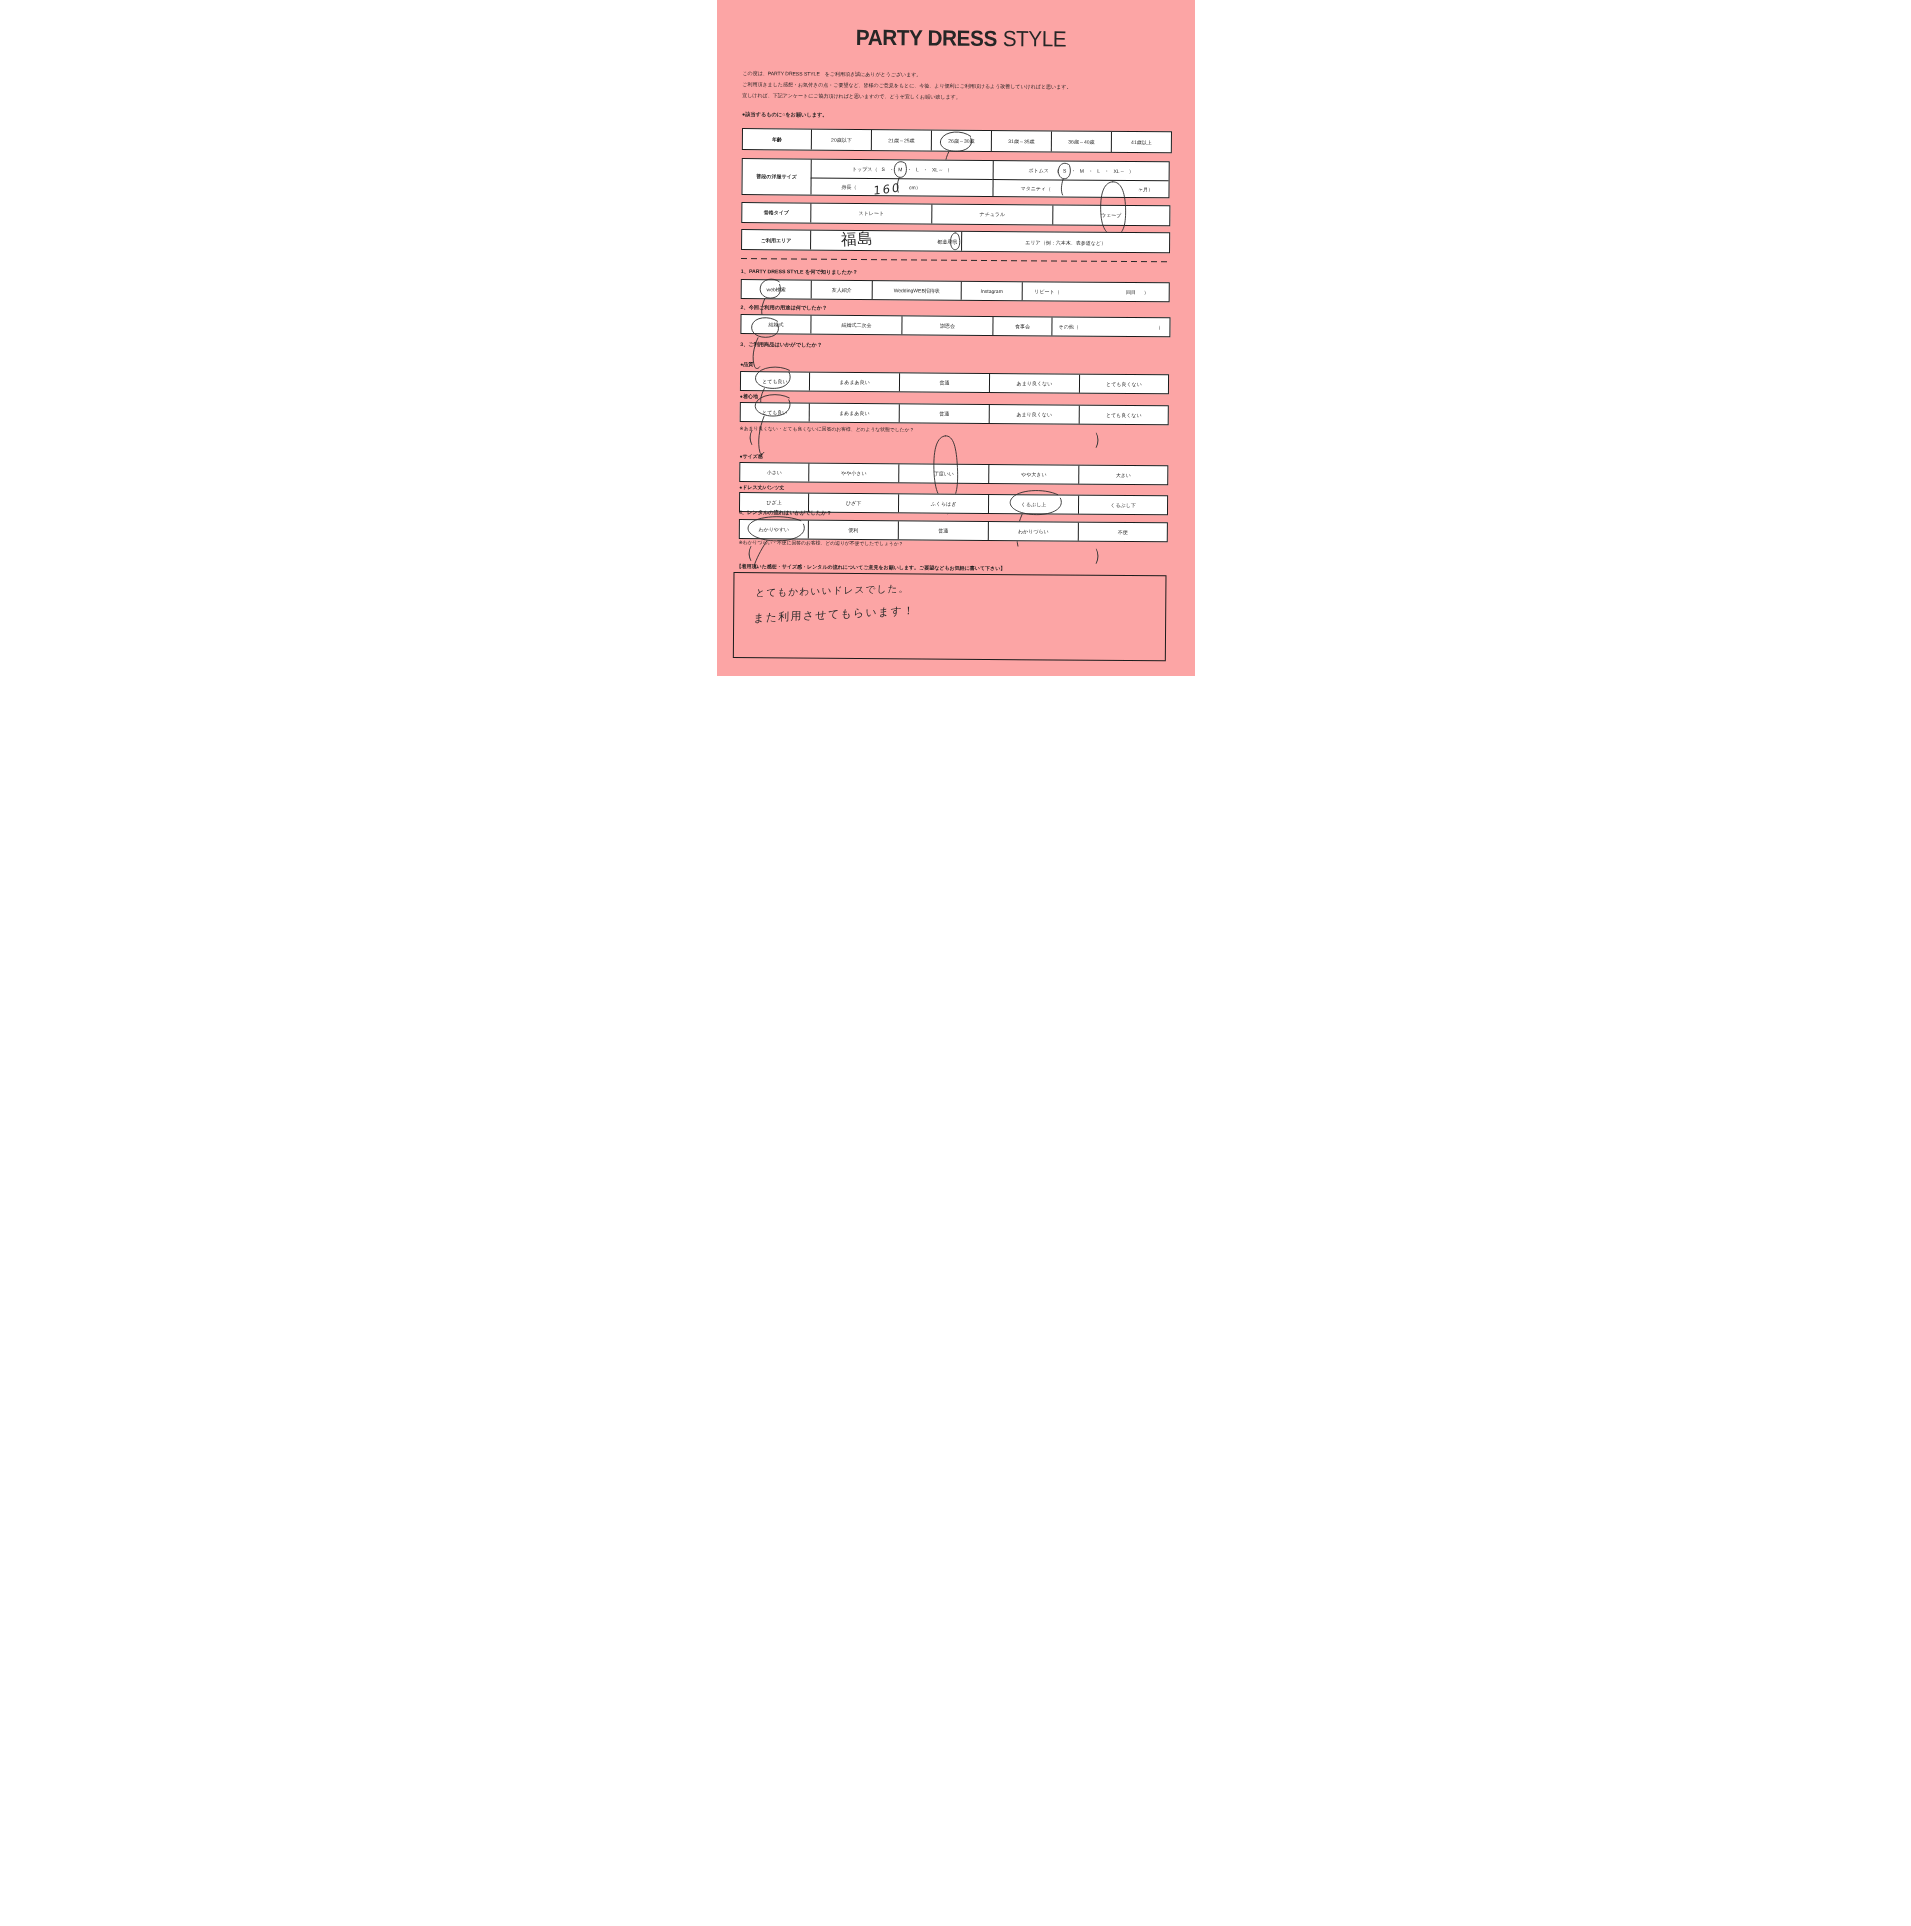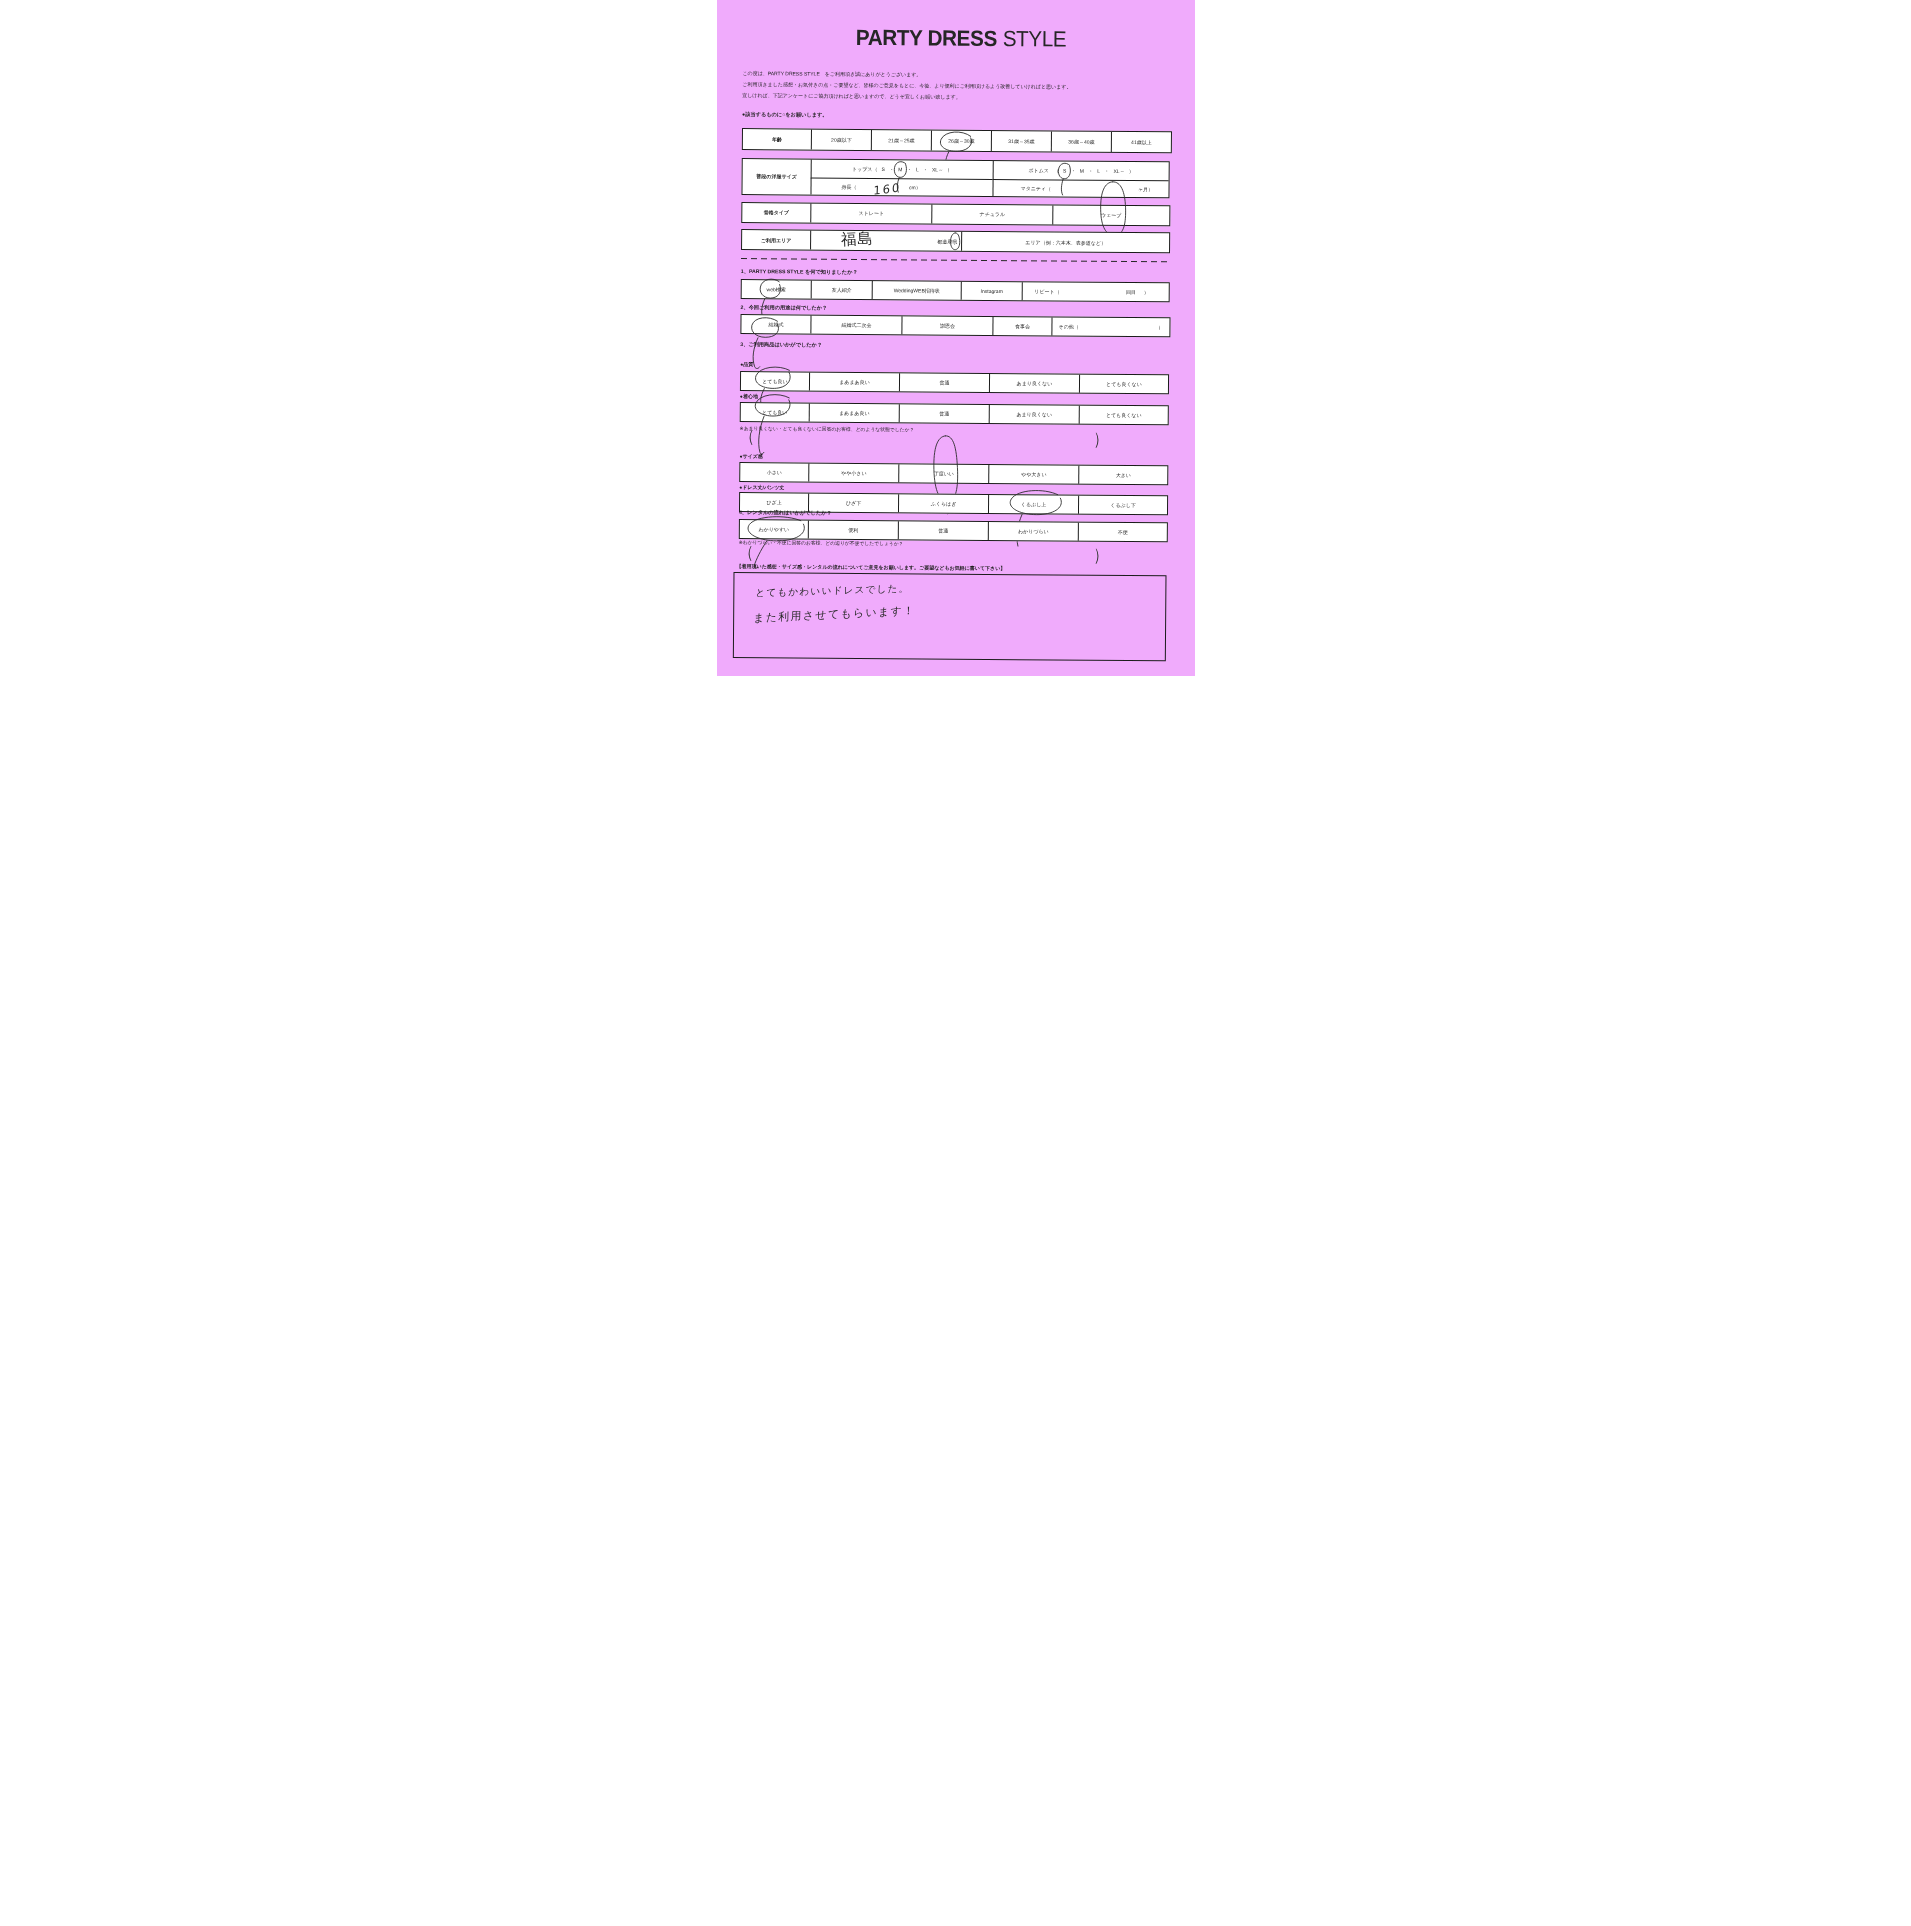--- a/index.html
+++ b/index.html
@@ -1,18 +1,18 @@
 <!DOCTYPE html>
 <html style="font-size:6.2px"><head>
 <meta charset="utf-8">
 <style>
   * { margin:0; padding:0; box-sizing:border-box; }
   html,body { background:#ffffff; }
   body { font-family:"Liberation Sans","DejaVu Sans",sans-serif; color:#1f1f1f; }
-  .page { position:relative; width:478px; height:676px; background:#f0abfc; overflow:hidden; margin:0 auto; }
+  .page { position:relative; width:478px; height:676px; background:#fca5a5; overflow:hidden; margin:0 auto; }
   .sheet { position:absolute; inset:0; transform:rotate(0.45deg); transform-origin:27px 0; }
   .abs { position:absolute; }
 
   
   .title { top:24px; left:0; width:100%; text-align:center; white-space:nowrap;
            transform:translateX(5.4px) scaleX(0.94); letter-spacing:-0.4px; color:#262626; }
   .title .main { font-size:22px; font-weight:700; }
   .title .sub  { font-size:22px; font-weight:400; margin-left:6.2px; }
 
   

